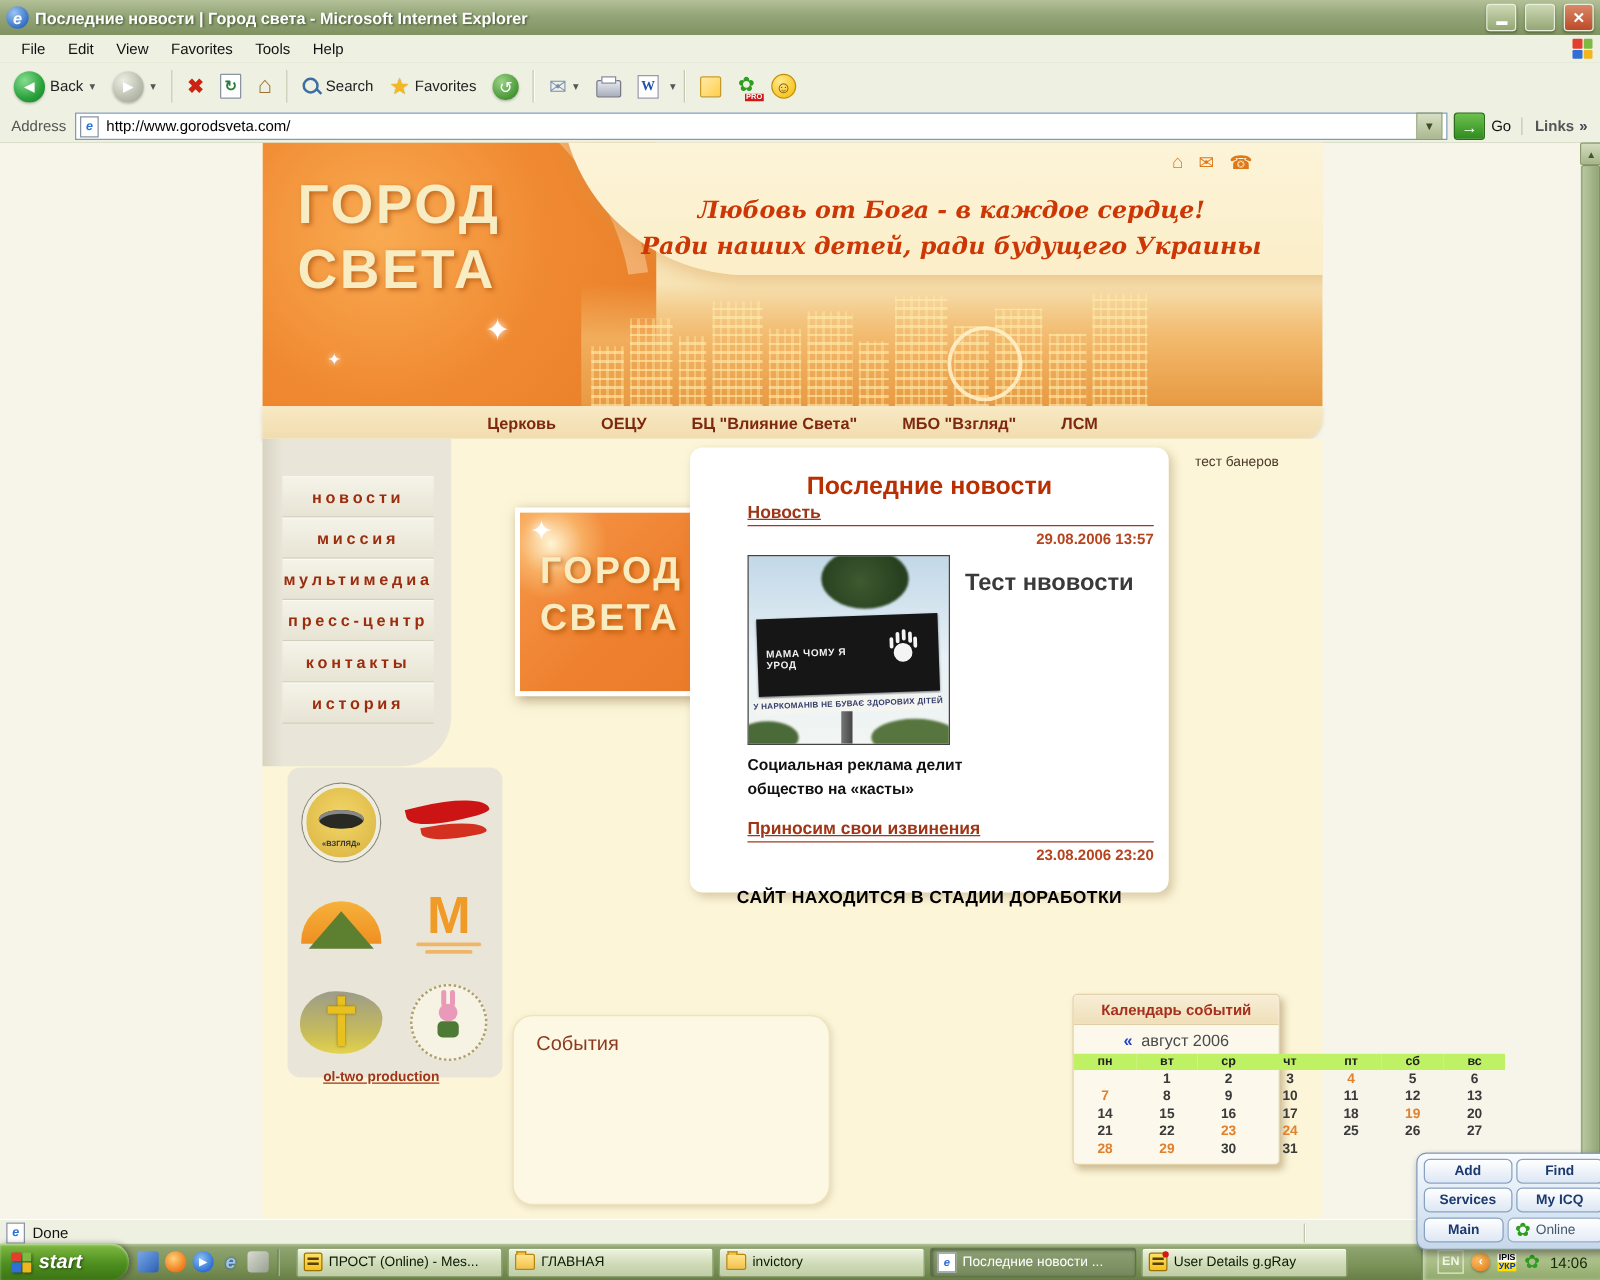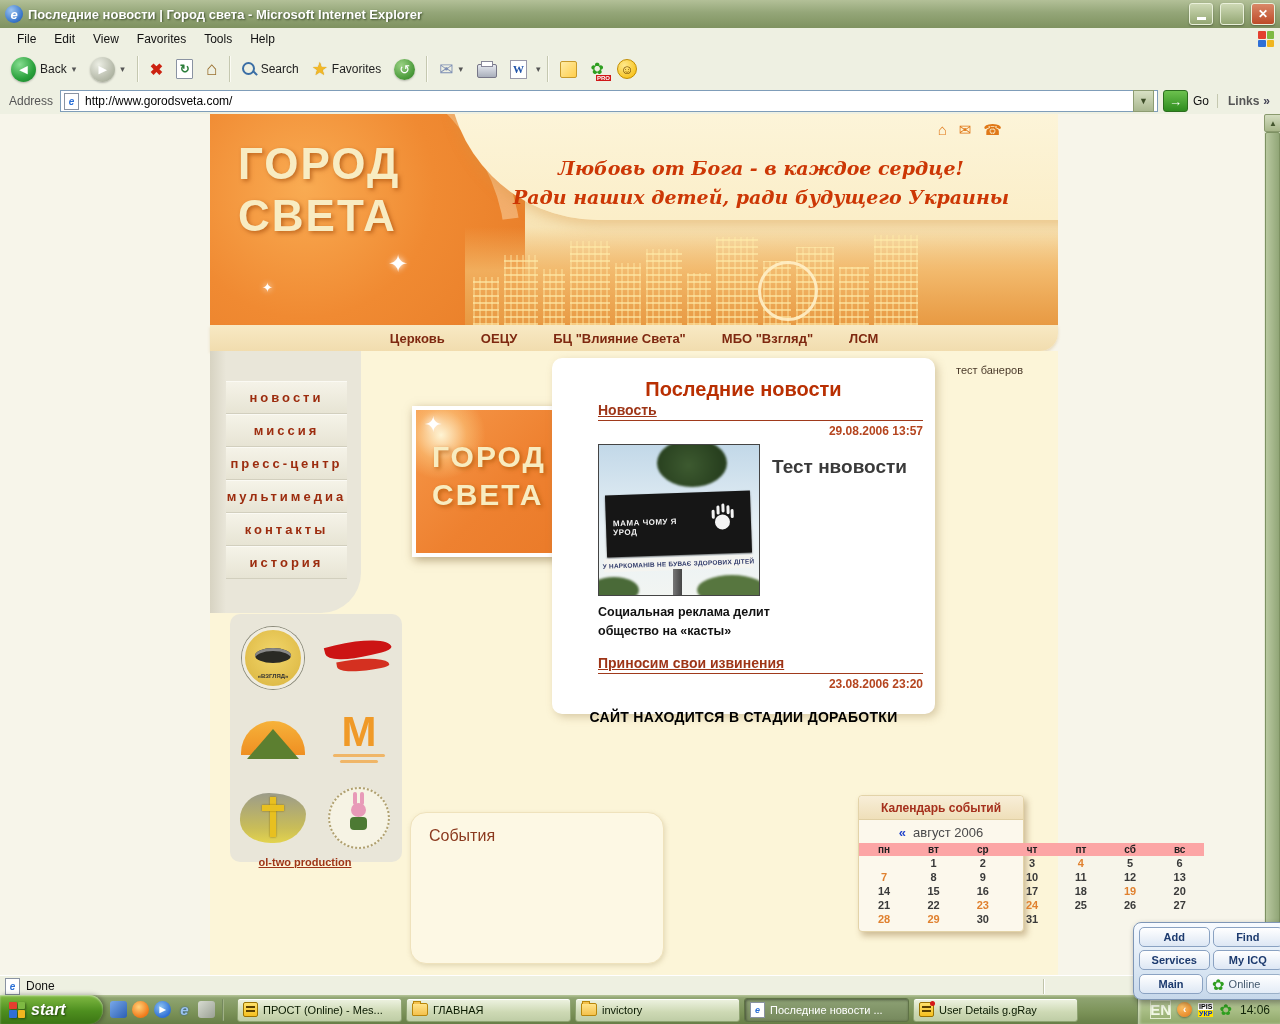--- a/index.html
+++ b/index.html
@@ -186,21 +186,21 @@
     border:1px solid #efe2bc;border-radius:16px;box-shadow:1px 2px 5px rgba(170,150,100,.3);z-index:1;}
   .events .etitle{padding:14px 0 0 18px;font-size:16px;color:#8b3a1f;}
   
   .calendar{position:absolute;left:648px;top:681px;width:164px;background:#fcf8ec;border:1px solid #e3d3a8;
     border-radius:4px;box-shadow:3px 4px 6px rgba(150,120,70,.45);z-index:6;padding-bottom:5px;}
   .cal-head{height:23px;background:linear-gradient(180deg,#f8eed8,#efdfb9);border-bottom:1px solid #e0cfa4;
     display:flex;align-items:center;justify-content:center;font-size:12px;font-weight:bold;color:#a5301d;border-radius:4px 4px 0 0;}
   .cal-month{display:flex;justify-content:center;align-items:center;gap:7px;font-size:13px;color:#4a4a4a;margin:5px 0 3px;}
   .cal-prev{color:#2244cc;font-weight:bold;cursor:pointer;}
   .cal-table{margin:0 auto;border-collapse:collapse;}
-  .cal-table th{font-size:10px;font-weight:bold;background:#fca5a5;color:#222;padding:1px 19px;}
+  .cal-table th{font-size:10px;font-weight:bold;background:#bef264;color:#222;padding:1px 19px;}
   .cal-table td{width:19px;font-size:11px;font-weight:bold;color:#3a3a3a;text-align:center;padding:1px 2px;}
   .cal-table td.hl{color:#e0812f;}
   
   .vscroll{position:absolute;top:114px;right:0;width:16px;height:861px;background:linear-gradient(90deg,#e7ebd8,#d2d8bf);}
   .sarrow{position:absolute;left:0;width:16px;height:16px;background:linear-gradient(180deg,#d4ddc0,#a7b689);
     border:1px solid #8a9a6e;border-radius:2px;color:#44562e;font-size:8px;display:flex;align-items:center;justify-content:center;}
   .sarrow.up{top:0;} .sarrow.down{bottom:0;}
   .sthumb{position:absolute;left:1px;top:18px;width:13px;height:796px;border:1px solid #7d9162;border-radius:2px;
     background:linear-gradient(90deg,#b9c8a0,#91a677);}
   
@@ -239,21 +239,21 @@
   .fold{width:14px;height:11px;background:linear-gradient(#ffe48a,#f4c14c);border:1px solid #b8860b;border-radius:1px 2px 2px 1px;position:relative;}
   .fold::before{content:"";position:absolute;left:0;top:-3px;width:6px;height:2px;background:#f4c14c;border:1px solid #b8860b;border-bottom:0;}
   .msgic{width:13px;height:13px;background:linear-gradient(#ffe26a,#f5c020);border:1px solid #9a7200;border-radius:2px;position:relative;}
   .msgic::before{content:"";position:absolute;left:2px;top:3px;width:9px;height:2px;background:#5a4000;box-shadow:0 4px 0 #5a4000;}
   .msgic.red::after{content:"";position:absolute;right:-2px;top:-2px;width:5px;height:5px;border-radius:50%;background:#d41818;}
   .iepg{width:13px;height:14px;background:#fff;border:1px solid #8a93a2;color:#2a6fd6;font-weight:bold;font-style:italic;
     font-size:9px;display:flex;align-items:center;justify-content:center;}
   .tray{margin-left:auto;display:flex;align-items:center;gap:6px;height:29px;padding:0 10px 0 12px;flex:none;
     background:linear-gradient(180deg,#ccd9ae 0%,#aabf87 50%,#90a86a 100%);border-left:1px solid #72865a;
     box-shadow:inset 2px 0 3px rgba(255,255,255,.4);}
-  .enbox{width:19px;height:17px;border:1px solid #e2ebce;color:#f2f7e6;font-size:15px;font-weight:bold;
+  .enbox{width:19px;height:17px;border:1px solid #e2ebce;color:#f2f7e6;font-size:10px;font-weight:bold;
     display:flex;align-items:center;justify-content:center;cursor:pointer;}
   .trayc{width:15px;height:15px;border-radius:50%;background:radial-gradient(circle at 35% 30%,#ffc468,#de7616);
     color:#fff;font-weight:bold;font-size:10px;display:flex;align-items:center;justify-content:center;
     box-shadow:0 1px 2px rgba(0,0,0,.35);cursor:pointer;}
   .traybadge{display:flex;flex-direction:column;line-height:1;cursor:pointer;}
   .tb-top{font-size:7px;font-weight:bold;background:#fff;color:#000;padding:0 1px;}
   .tb-bot{font-size:7px;font-weight:bold;background:#ffe000;color:#0030c0;padding:0 1px;}
   .trayflower{color:#2e9e1f;font-size:15px;line-height:1;cursor:pointer;}
   .clock{font-size:12px;color:#13260a;padding-left:2px;}
   
@@ -416,22 +416,22 @@
         <span>МБО "Взгляд"</span>
         <span>ЛСМ</span>
       </div>
 
       <div class="site-bg"></div>
 
       <div class="sidebar-top">
         <div class="smenu">
           <div class="smenu-item">новости</div>
           <div class="smenu-item">миссия</div>
+          <div class="smenu-item">мультимедиа</div>
           <div class="smenu-item">пресс-центр</div>
-          <div class="smenu-item">мультимедиа</div>
           <div class="smenu-item">контакты</div>
           <div class="smenu-item">история</div>
         </div>
       </div>
 
       <div class="logos">
         <div class="logo-cell">
           <span class="logo-eye">
               <b>«ВЗГЛЯД»</b>
             </span>

